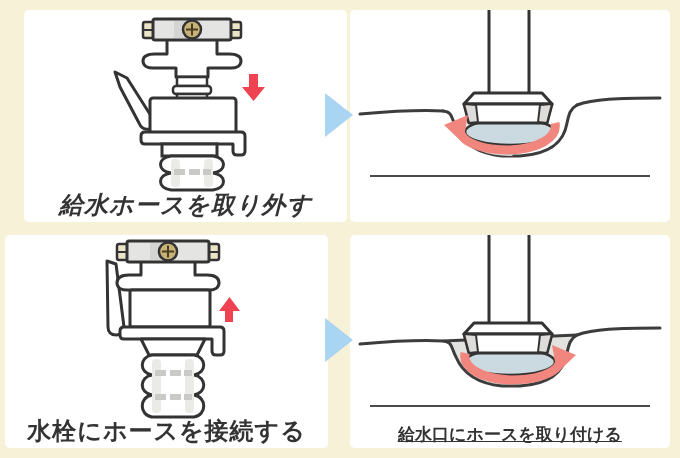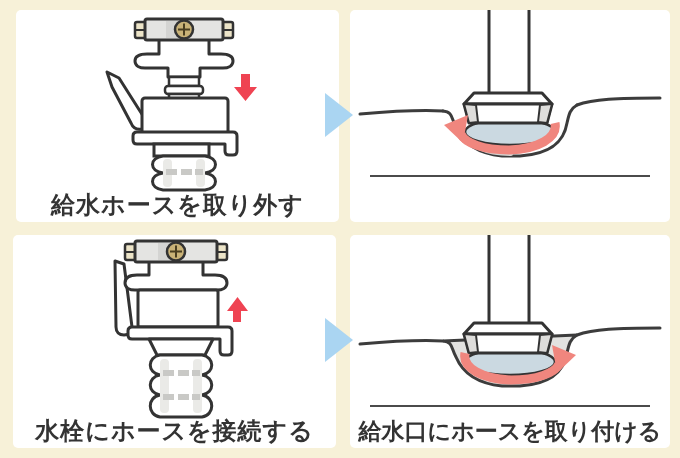--- a/index.html
+++ b/index.html
@@ -1,26 +1,26 @@
 <!DOCTYPE html>
 <html><head>
 <meta charset="utf-8">
 <style>
   html,body{margin:0;padding:0;}
   body{font-family:"DejaVu Sans","Liberation Sans",sans-serif;}
   .canvas{position:relative;width:680px;height:458px;background:#f7f1d8;overflow:hidden;}
   .panel{position:absolute;background:#ffffff;border-radius:5px;}
-  .panel-tl{left:16px;top:10px;width:323px;height:212px;}
+  .panel-tl{left:24px;top:10px;width:323px;height:212px;font-style:italic;}
   .panel-tr{left:350px;top:10px;width:320px;height:212px;}
-  .panel-bl{left:13px;top:235px;width:323px;height:213px;font-family:Liberation Serif, serif;}
+  .panel-bl{left:5px;top:235px;width:323px;height:213px;font-family:Liberation Serif, serif;}
   .panel-br{left:350px;top:235px;width:320px;height:213px;}
   .panel svg.illust{position:absolute;left:0;top:0;}
   .caption{position:absolute;left:0;right:0;bottom:4px;text-align:center;
            font-weight:800;font-size:24px;color:#333333;letter-spacing:1px;line-height:1.1;}
-  .caption.small{font-size:23px;letter-spacing:0;}
+  .caption.small{font-size:17px;letter-spacing:0;text-decoration:underline;}
   .step-arrow{position:absolute;width:28px;height:44px;}
   .step-arrow-1{left:325px;top:93px;}
   .step-arrow-2{left:325px;top:318px;}
 </style>
 </head>
 <body>
 
 <div class="canvas">
 
   <div class="panel panel-tl">

